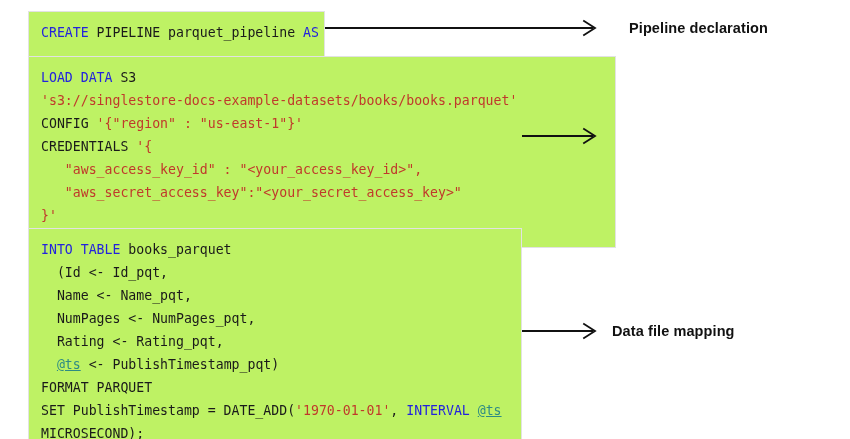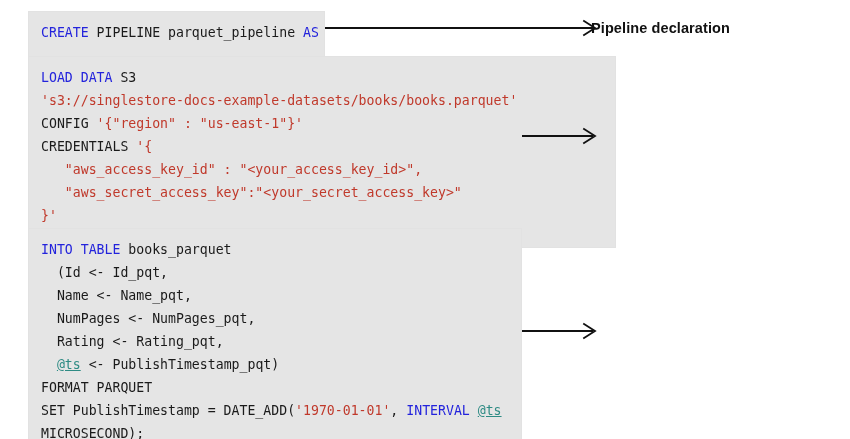--- a/index.html
+++ b/index.html
@@ -17,21 +17,21 @@
 
   .diagram {
     position: relative;
     width: 850px;
     height: 439px;
   }
 
   
   .code-block {
     position: absolute;
-    background: #e5e5e5;
+    background: #bef264;
     border: 1px solid #e2e2e2;
     box-sizing: border-box;
     font-family: "DejaVu Sans Mono", "Liberation Mono", monospace;
     font-size: 13.2px;
     line-height: 23px;
     color: #1a1a1a;
     white-space: pre;
     padding: 9px 12px 20px 12px;
   }
 
@@ -66,21 +66,21 @@
   .label {
     position: absolute;
     font-family: "Liberation Sans", sans-serif;
     font-size: 14.5px;
     font-weight: bold;
     color: #111111;
     letter-spacing: 0.1px;
     white-space: nowrap;
   }
 
-  #label-1 { left: 591px; top: 20px;  }
+  #label-1 { left: 629px; top: 20px;  }
   #label-2 { left: 612px; top: 128px; }
   #label-3 { left: 612px; top: 323px; }
 </style>
 </head>
 <body>
 
 <div class="diagram">
 
   <div class="code-block" id="block-1"><div class="code-line"><span class="kw">CREATE</span><span class="pl"> PIPELINE parquet_pipeline </span><span class="kw">AS</span></div></div>
 
@@ -105,14 +105,15 @@
   <div class="arrow" id="arrow-3">
     <svg width="78" height="22" viewBox="0 0 78 22">
       <line x1="0" y1="11" x2="71" y2="11" stroke="#111111" stroke-width="1.8"></line>
       <polyline points="62,4 73,11 62,18" fill="none" stroke="#111111" stroke-width="1.8" stroke-linecap="square" stroke-linejoin="miter"></polyline>
     </svg>
   </div>
 
   <div class="label" id="label-1">Pipeline declaration</div>
 
 
+  <div class="label" id="label-3">Data file mapping</div>
 
 </div>
 
 </body></html>

